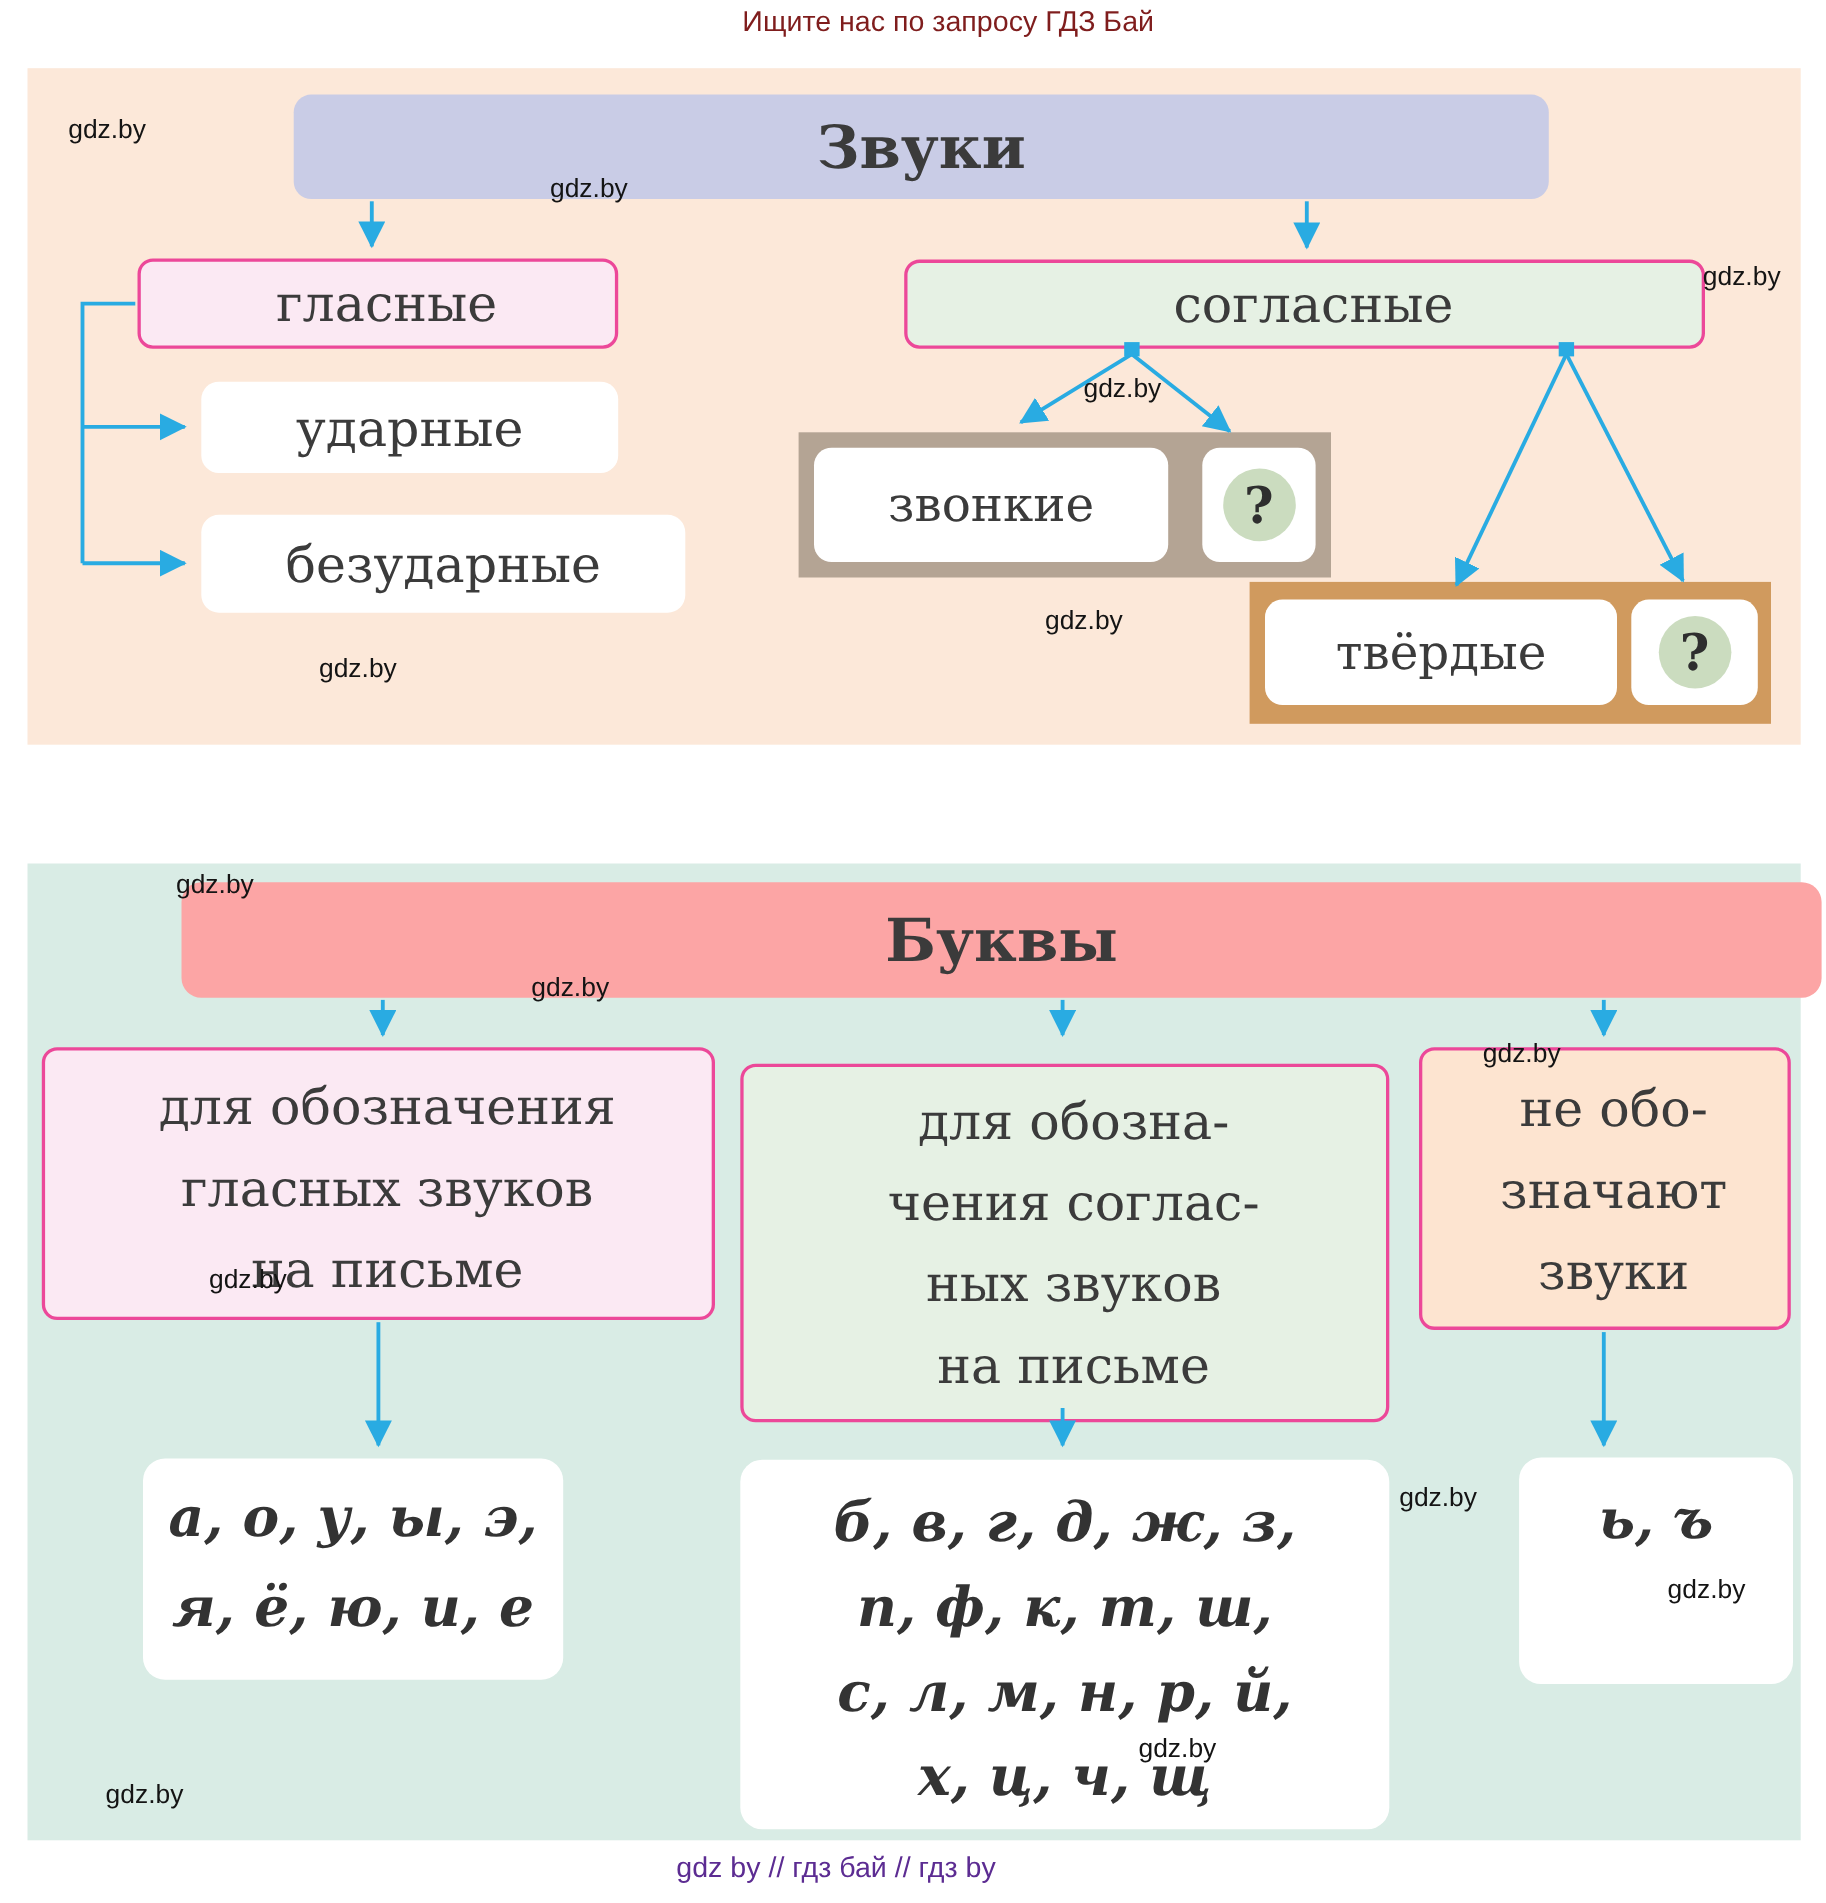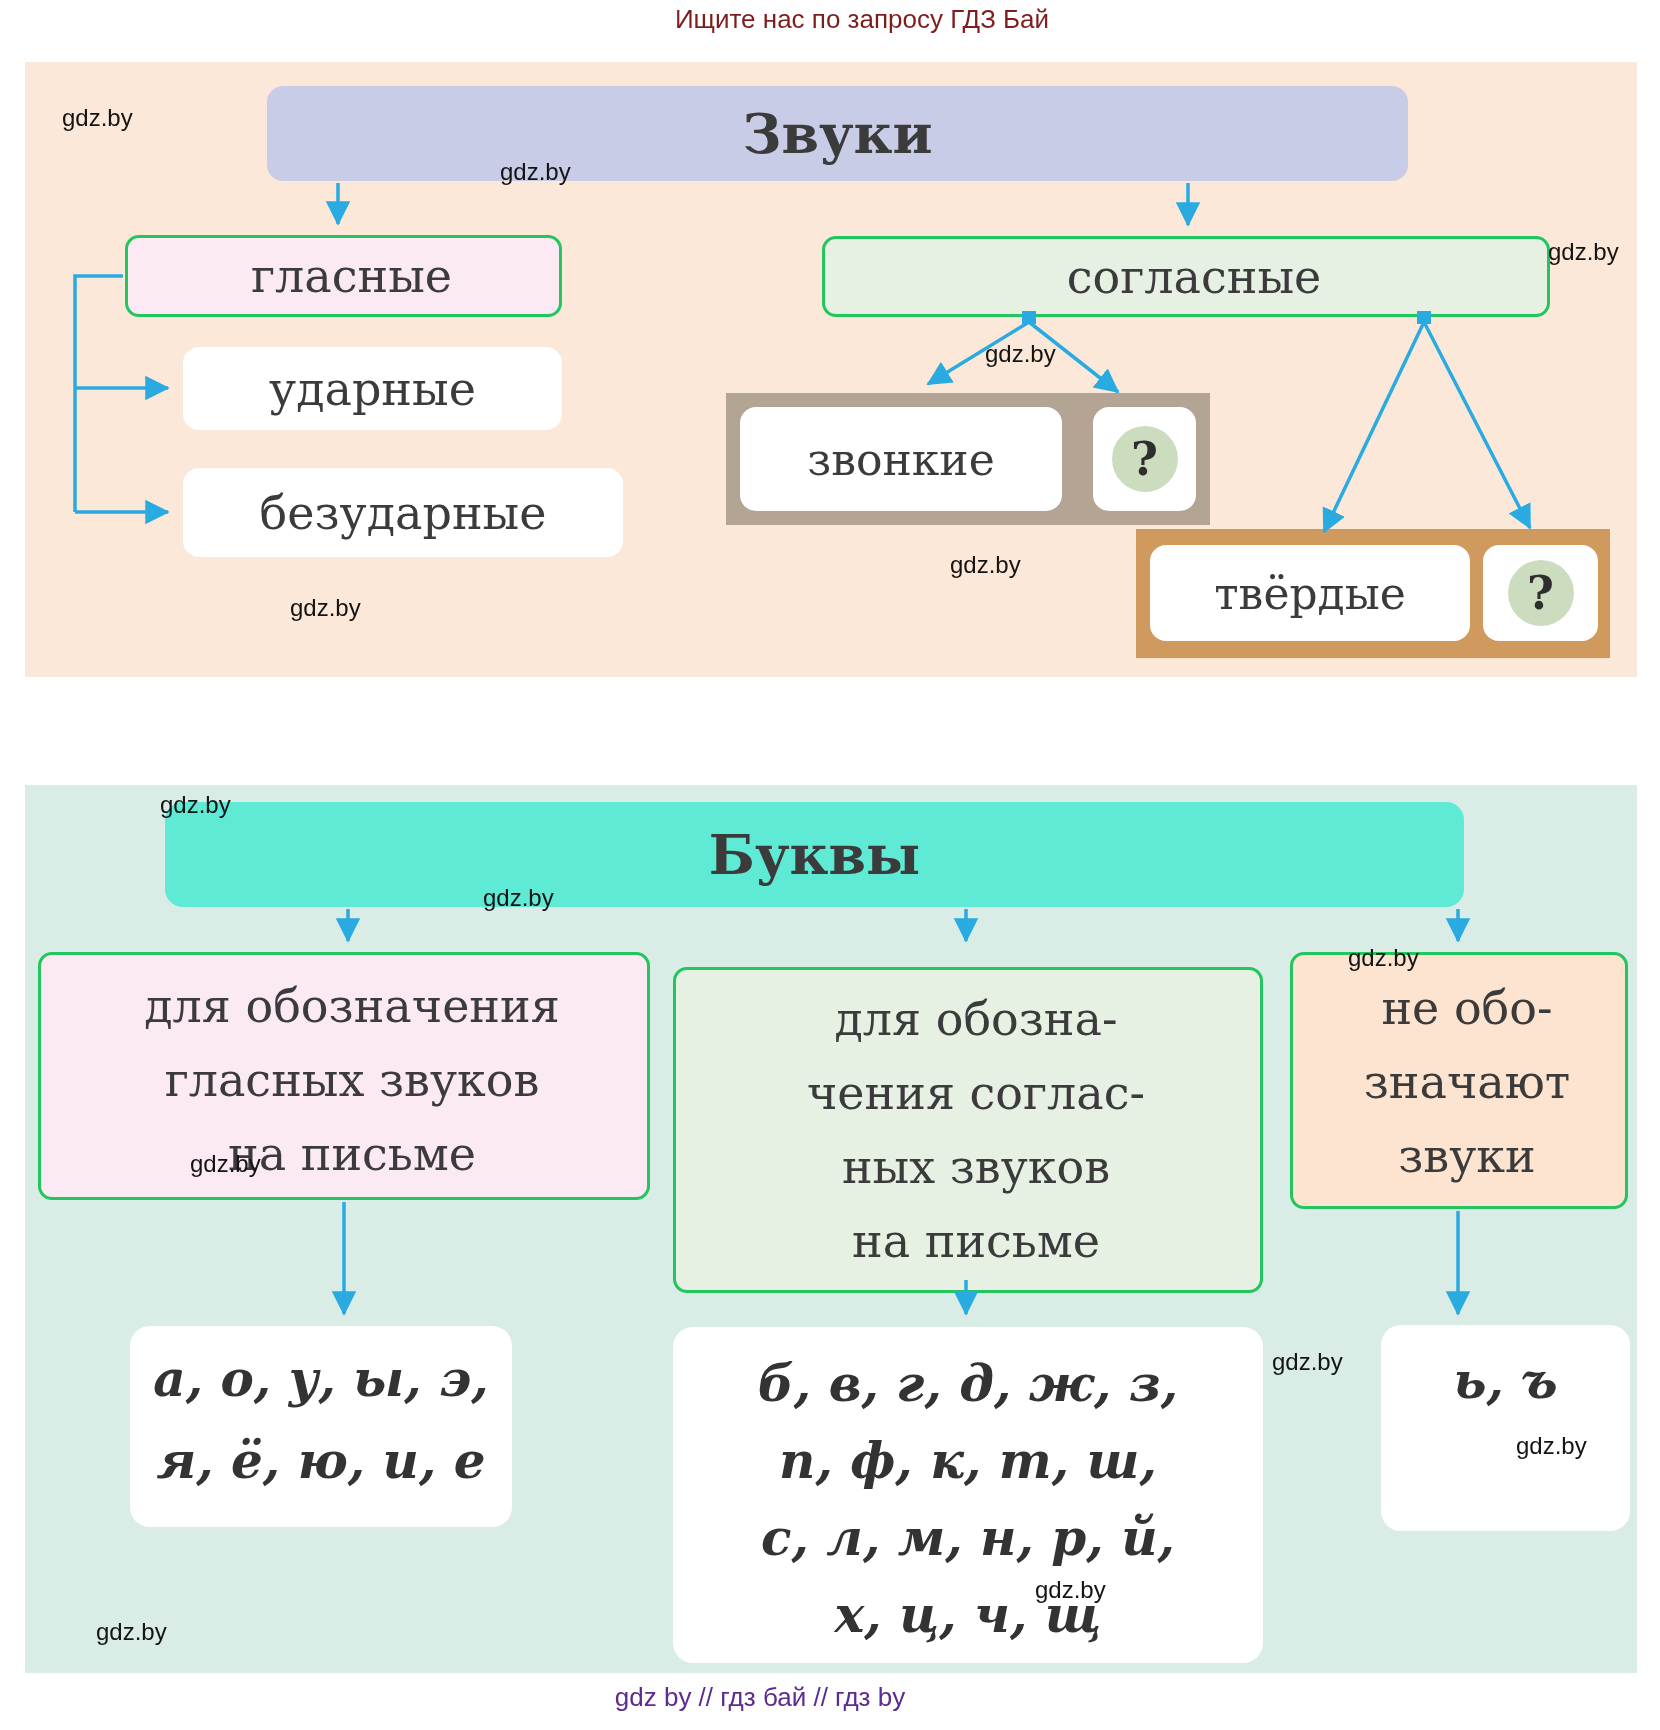--- a/index.html
+++ b/index.html
@@ -8,21 +8,21 @@
   .sans{font-family:"Liberation Sans","DejaVu Sans",sans-serif;}
   .abs{position:absolute;}
   #header-line{left:0;top:4px;width:1660px;text-align:center;font-size:26px;color:#7f1d1d;padding-left:32px;}
   .section{position:absolute;left:25px;width:1612px;}
   #sounds-section{top:62px;height:615px;background:#fce8d9;}
   #letters-section{top:785px;height:888px;background:#d9ece5;}
   .titlebox{display:flex;align-items:center;justify-content:center;
             font-weight:bold;font-size:54px;color:#3b3b3b;border-radius:16px;}
   .nodebox{display:flex;align-items:center;justify-content:center;
            font-size:46px;color:#3b3b3b;box-sizing:border-box;}
-  .cyborder{border:3px solid #22c55e;border-radius:14px;padding-left:16px;}
+  .cyborder{border:3px solid #ec4899;border-radius:14px;padding-left:16px;}
   .whitebox{background:#ffffff;border-radius:16px;}
   .group{position:absolute;}
   .qcircle{width:66px;height:66px;border-radius:50%;background:#cbdcbf;
            display:flex;align-items:center;justify-content:center;
            font-weight:bold;font-size:46px;color:#2e2e2e;}
   .rolebox{position:absolute;box-sizing:border-box;text-align:center;
            font-size:46px;color:#3b3b3b;line-height:74px;}
   .lettersbox{position:absolute;background:#ffffff;border-radius:20px;text-align:center;
               font-weight:bold;font-style:italic;font-size:50px;color:#333;}
   .wm{position:absolute;font-family:"Liberation Sans","DejaVu Sans",sans-serif;
@@ -73,21 +73,21 @@
         <span>твёрдые</span>
       </div>
       <div class="abs nodebox whitebox" style="left:347px;top:16px;width:115px;height:96px;">
         <div class="qcircle">?</div>
       </div>
     </div>
   </div>
 
   <div id="letters-section" class="section">
 
-    <div class="abs titlebox" style="left:140px;top:17px;width:1299px;height:105px;background:#5eead4;border-radius:18px;">
+    <div class="abs titlebox" style="left:140px;top:17px;width:1491px;height:105px;background:#fca5a5;border-radius:18px;">
       <span>Буквы</span>
     </div>
 
     <div class="rolebox cyborder" style="left:13px;top:167px;width:612px;height:248px;background:#fbe9f3;padding-top:14px;">
       <div>для обозначения</div>
       <div>гласных звуков</div>
       <div>на письме</div>
     </div>
 
     <div class="rolebox cyborder" style="left:648px;top:167px;width:590px;height:326px;background:#e6f1e4;padding-top:12px;margin-top:15px;">

